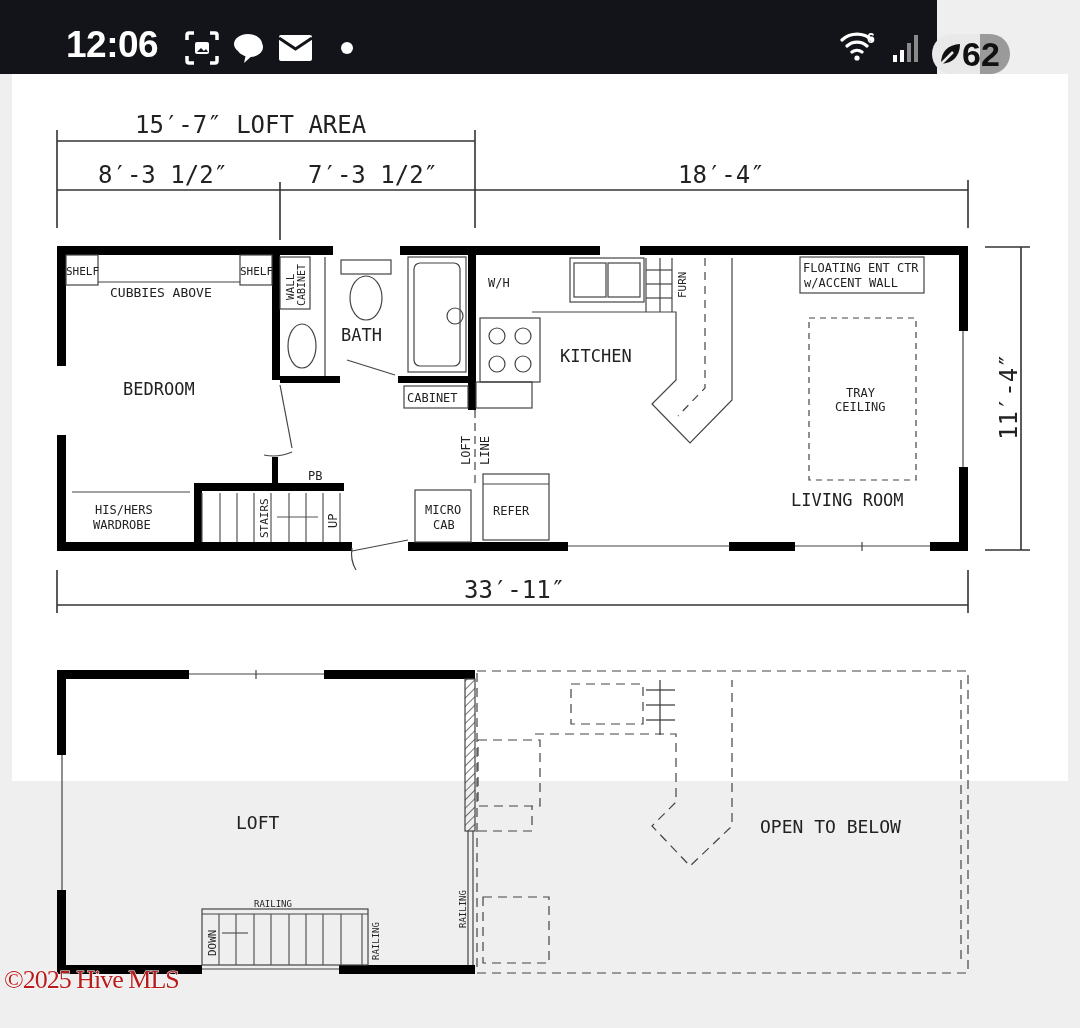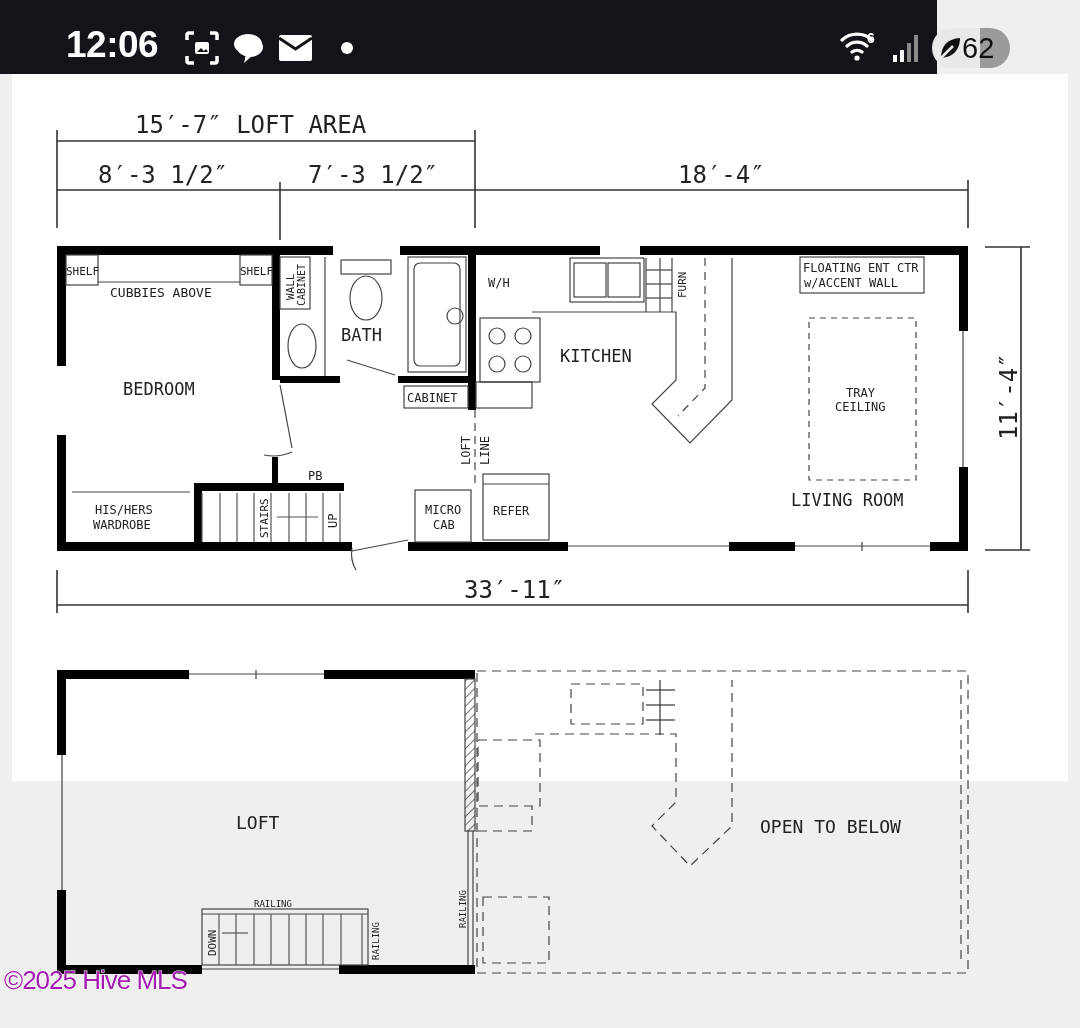--- a/index.html
+++ b/index.html
@@ -1,25 +1,25 @@
 <!DOCTYPE html>
 <html><head>
 <meta charset="utf-8">
 <style>
   html, body { margin:0; padding:0; }
   body { width:1080px; height:1028px; background:#efefef; position:relative; overflow:hidden; font-family:"Liberation Sans", sans-serif; }
   .statusbar { position:absolute; left:0; top:0; width:937px; height:74px; background:#131419; color:#fff; }
   .time { position:absolute; left:66px; top:24px; font-size:37px; font-weight:bold; letter-spacing:-0.5px; font-family:"Liberation Sans", sans-serif; }
   .sb-icon { position:absolute; }
-  .battery { position:absolute; left:932px; top:28px; width:78px; height:40px; border-radius:20px; background:linear-gradient(90deg,#e9e9e9 0 62%, #9a9a9a 62% 100%); color:#111; font-weight:normal; font-size:29px; line-height:40px; }
+  .battery { position:absolute; left:932px; top:34px; width:78px; height:40px; border-radius:20px; background:linear-gradient(90deg,#e9e9e9 0 62%, #9a9a9a 62% 100%); color:#111; font-weight:bold; font-size:34px; line-height:40px; }
   .battery .num { position:absolute; left:30px; top:0; }
   .sheet { position:absolute; left:12px; top:74px; width:1056px; height:707px; background:#fff; }
   .plan { position:absolute; left:0; top:0; }
   .lbl { font-family:"DejaVu Sans Mono", monospace; fill:#222; }
-  .watermark { position:absolute; left:4px; top:965px; font-size:26px; color:#a21caf; font-family:Liberation Sans, sans-serif; letter-spacing:-1px; -webkit-text-stroke:1px #fff; paint-order:stroke fill; }
+  .watermark { position:absolute; left:4px; top:965px; font-size:26px; color:#b91c1c; font-family:Liberation Serif, serif; letter-spacing:-1px; -webkit-text-stroke:1px #fff; paint-order:stroke fill; }
 </style>
 </head>
 <body>
 
 <div class="statusbar">
   <div class="time">12:06</div>
   <svg class="sb-icon" style="left:184px;top:30px" width="36" height="36" viewBox="0 0 36 36">
     <path d="M3 10V5a2 2 0 0 1 2-2h5M26 3h5a2 2 0 0 1 2 2v5M33 26v5a2 2 0 0 1-2 2h-5M10 33H5a2 2 0 0 1-2-2v-5" stroke="#fff" stroke-width="3.5" fill="none"></path>
     <rect x="11" y="12" width="14" height="12" rx="2" fill="#fff"></rect>
     <path d="M13 22l4-4 3 3 2-2 2 3z" fill="#131419"></path>

